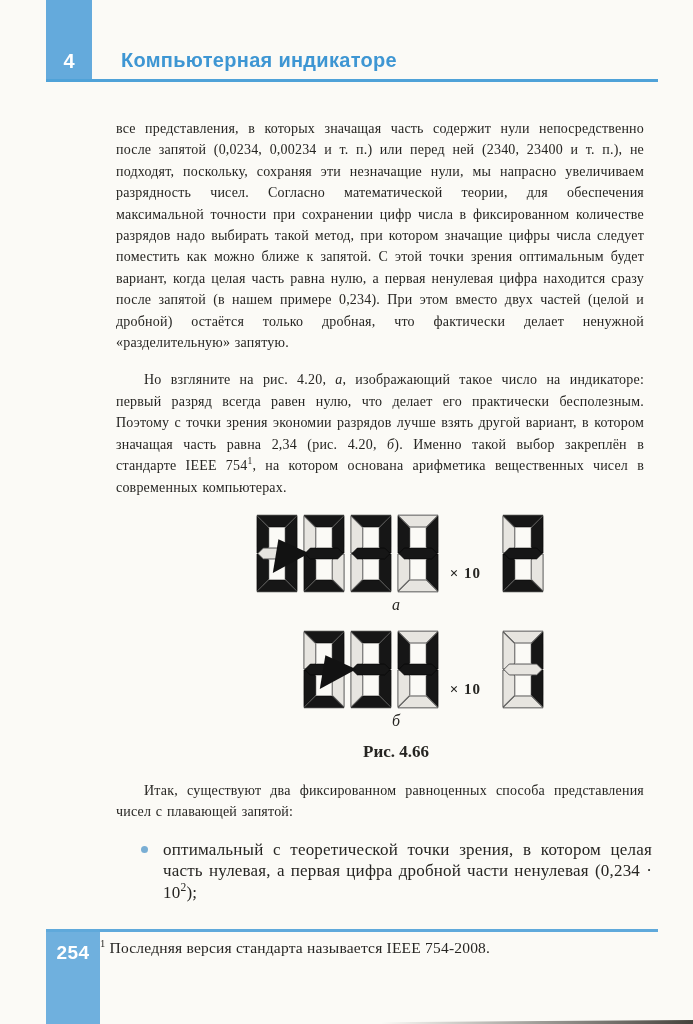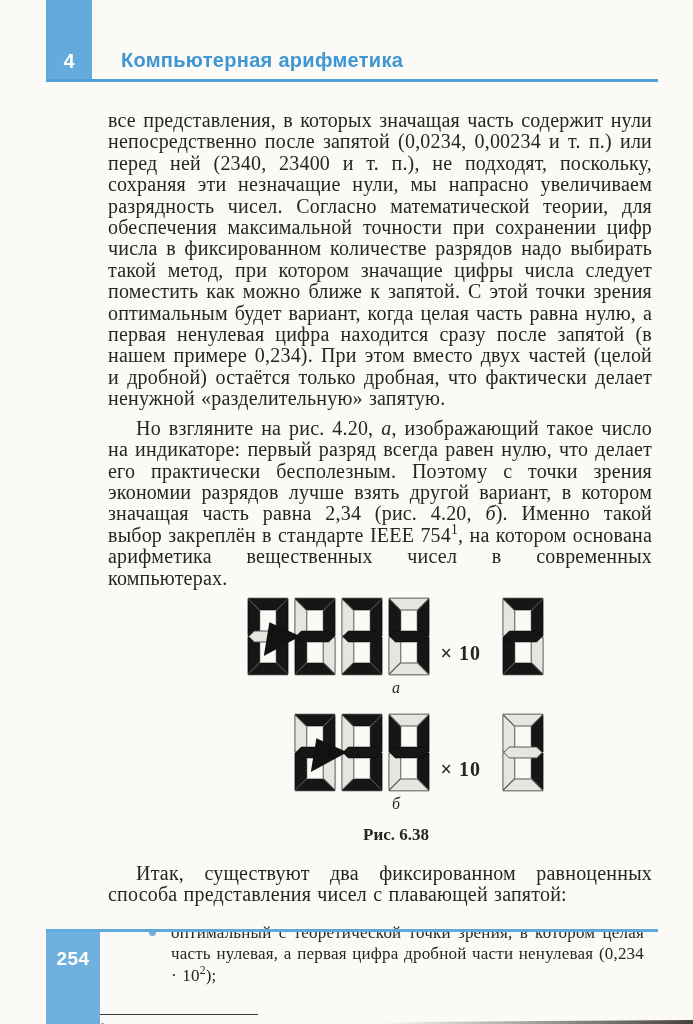--- a/index.html
+++ b/index.html
@@ -30,22 +30,22 @@
   }
   .header-rule{
     position:absolute;left:46px;top:79px;width:612px;height:3px;
     background:#4fa2d8;
   }
   
   .content{
     position:absolute;left:100px;top:102px;width:560px;
   }
   .body-text{
-    margin:8px;
-    font-size:20px;line-height:21.4px;
+    margin:16px;
+    font-size:14px;line-height:21.4px;
     text-align:justify;
     letter-spacing:.2px;word-spacing:1px;
   }
   .body-text.indent{text-indent:28px;font-family:Liberation Serif, serif;}
   .it, .i{font-style:italic;}
   sup{font-size:68%;line-height:0;vertical-align:super;}
   
   .fig{
     width:296px;margin:8px auto 10px;
     transform:translateX(16px);
@@ -55,75 +55,75 @@
     gap:5px;width:296px;
   }
   .display-row.second{margin-top:16px;}
   .seg-digit{position:relative;width:42px;height:79px;flex:0 0 auto;}
   .seg-digit svg{display:block;width:42px;height:79px;}
   .seg-on{fill:#161616;stroke:#000;stroke-width:.6;}
   .seg-off{fill:#e7e5e0;stroke:#4a4a4a;stroke-width:1;}
   .dp-svg{position:absolute;right:-14px;bottom:-4px;width:15px;height:13px;z-index:2;}
   .mult{
     align-self:flex-end;margin:6px 7px 11px 6px;
-    font-weight:bold;font-size:20px;letter-spacing:1px;white-space:nowrap;
+    font-weight:bold;font-size:15px;letter-spacing:1px;white-space:nowrap;
   }
   .exp-digit{margin-left:9px;}
   .display-label{
     width:296px;text-align:center;
     font-style:italic;font-size:16px;margin-top:3px;
   }
   .fig-caption{
     width:296px;text-align:center;
     font-weight:bold;font-size:17px;margin-top:12px;
   }
   
   .p3{margin-top:18px;}
-  .bullets{margin:16px;padding:0 0 0 55px;list-style:none;}
+  .bullets{margin:8px;padding:0 0 0 55px;list-style:none;}
   .bullets li{position:relative;
     font-size:17px;line-height:21.4px;text-align:justify;
     letter-spacing:.2px;word-spacing:1px;}
   .bullet-dot{
     position:absolute;left:-22px;top:7px;width:7px;height:7px;border-radius:50%;
     background:#79aed4;
   }
   
   .footnote{margin-top:28px;}
   .footnote-rule{width:158px;border-top:1.5px solid #3a3a3a;margin-bottom:6px;}
   .footnote p{margin:0;font-size:15.5px;line-height:20px;letter-spacing:.2px;}
   
   .footer-rule{
     position:absolute;left:46px;top:929px;width:612px;height:3px;
     background:#5fa9db;
   }
   .page-number-box{
     position:absolute;left:46px;top:932px;width:54px;height:92px;
     background:#6fb0de;
     display:flex;justify-content:center;align-items:flex-start;
-    padding-top:16px;box-sizing:border-box;
+    padding-top:10px;box-sizing:border-box;
   }
   .page-number-box span{
     color:#fff;font-family:"Liberation Sans",sans-serif;
     font-weight:bold;font-size:19px;letter-spacing:.5px;
   }
   .scan-edge{
     position:absolute;right:0;bottom:0;width:45%;height:4px;
     background:linear-gradient(to left,#45423c,rgba(69,66,60,0));
     transform:rotate(-.4deg);transform-origin:right bottom;
   }
 </style>
 </head>
 <body>
 
 <div class="page">
 
   <div class="chapter-box">
     <span>4</span>
   </div>
-  <h1 class="chapter-title">Компьютерная арифметика</h1>
+  <h1 class="chapter-title">Компьютерная индикаторе</h1>
   <div class="header-rule"></div>
 
   <main class="content">
 
     <p class="body-text">все представления, в которых значащая часть содержит нули непосредственно после запятой (0,0234, 0,00234 и т. п.) или перед ней (2340, 23400 и т. п.), не подходят, поскольку, сохраняя эти незначащие нули, мы напрасно увеличиваем разрядность чисел. Согласно математической теории, для обеспечения максимальной точности при сохранении цифр числа в фиксированном количестве разрядов надо выбирать такой метод, при котором значащие цифры числа следует поместить как можно ближе к запятой. С этой точки зрения оптимальным будет вариант, когда целая часть равна нулю, а первая ненулевая цифра находится сразу после запятой (в нашем примере 0,234). При этом вместо двух частей (целой и дробной) остаётся только дробная, что фактически делает ненужной «разделительную» запятую.</p>
 
     <p class="body-text indent"><span>Но взгляните на рис. 4.20, </span><span class="i">а</span><span>, изображающий такое число на индикаторе: первый разряд всегда равен нулю, что делает его практически бесполезным. Поэтому с точки зрения экономии разрядов лучше взять другой вариант, в котором значащая часть равна 2,34 (рис. 4.20, </span><span class="i">б</span><span>). Именно такой выбор закреплён в стандарте IEEE 754</span><sup>1</sup><span>, на котором основана арифметика вещественных чисел в современных компьютерах.</span></p>
 
     <figure class="fig" style="margin-block:8px 10px">
       <div class="display-row">
@@ -232,21 +232,21 @@
               <polygon points="45,2 45,42.5 38.5,42.5 32,36 32,15" class="seg-on"></polygon>
               <polygon points="45,43.5 45,84 32,71 32,50 38.5,43.5" class="seg-on"></polygon>
               <polygon points="1,85 45,85 32,72 14,72" class="seg-off"></polygon>
               <polygon points="1,43.5 7.5,43.5 14,50 14,71 1,84" class="seg-off"></polygon>
               <polygon points="1,2 14,15 14,36 7.5,42.5 1,42.5" class="seg-off"></polygon>
               <polygon points="2,43 8,37 38,37 44,43 38,49 8,49" class="seg-off"></polygon>
             </svg>
           </div>
         </div>
       <div class="display-label">б</div>
-      <figcaption class="fig-caption">Рис. 6.38</figcaption>
+      <figcaption class="fig-caption">Рис. 4.66</figcaption>
     </figure>
 
     <p class="body-text indent p3">Итак, существуют два фиксированном равноценных способа представления чисел с плавающей запятой:</p>
 
     <ul class="bullets">
       <li>
         <span class="bullet-dot"></span>
         <span><span>оптимальный с теоретической точки зрения, в котором целая часть нулевая, а первая цифра дробной части ненулевая (0,234 · 10</span><sup>2</sup><span>);</span></span>
       </li>
     </ul>

